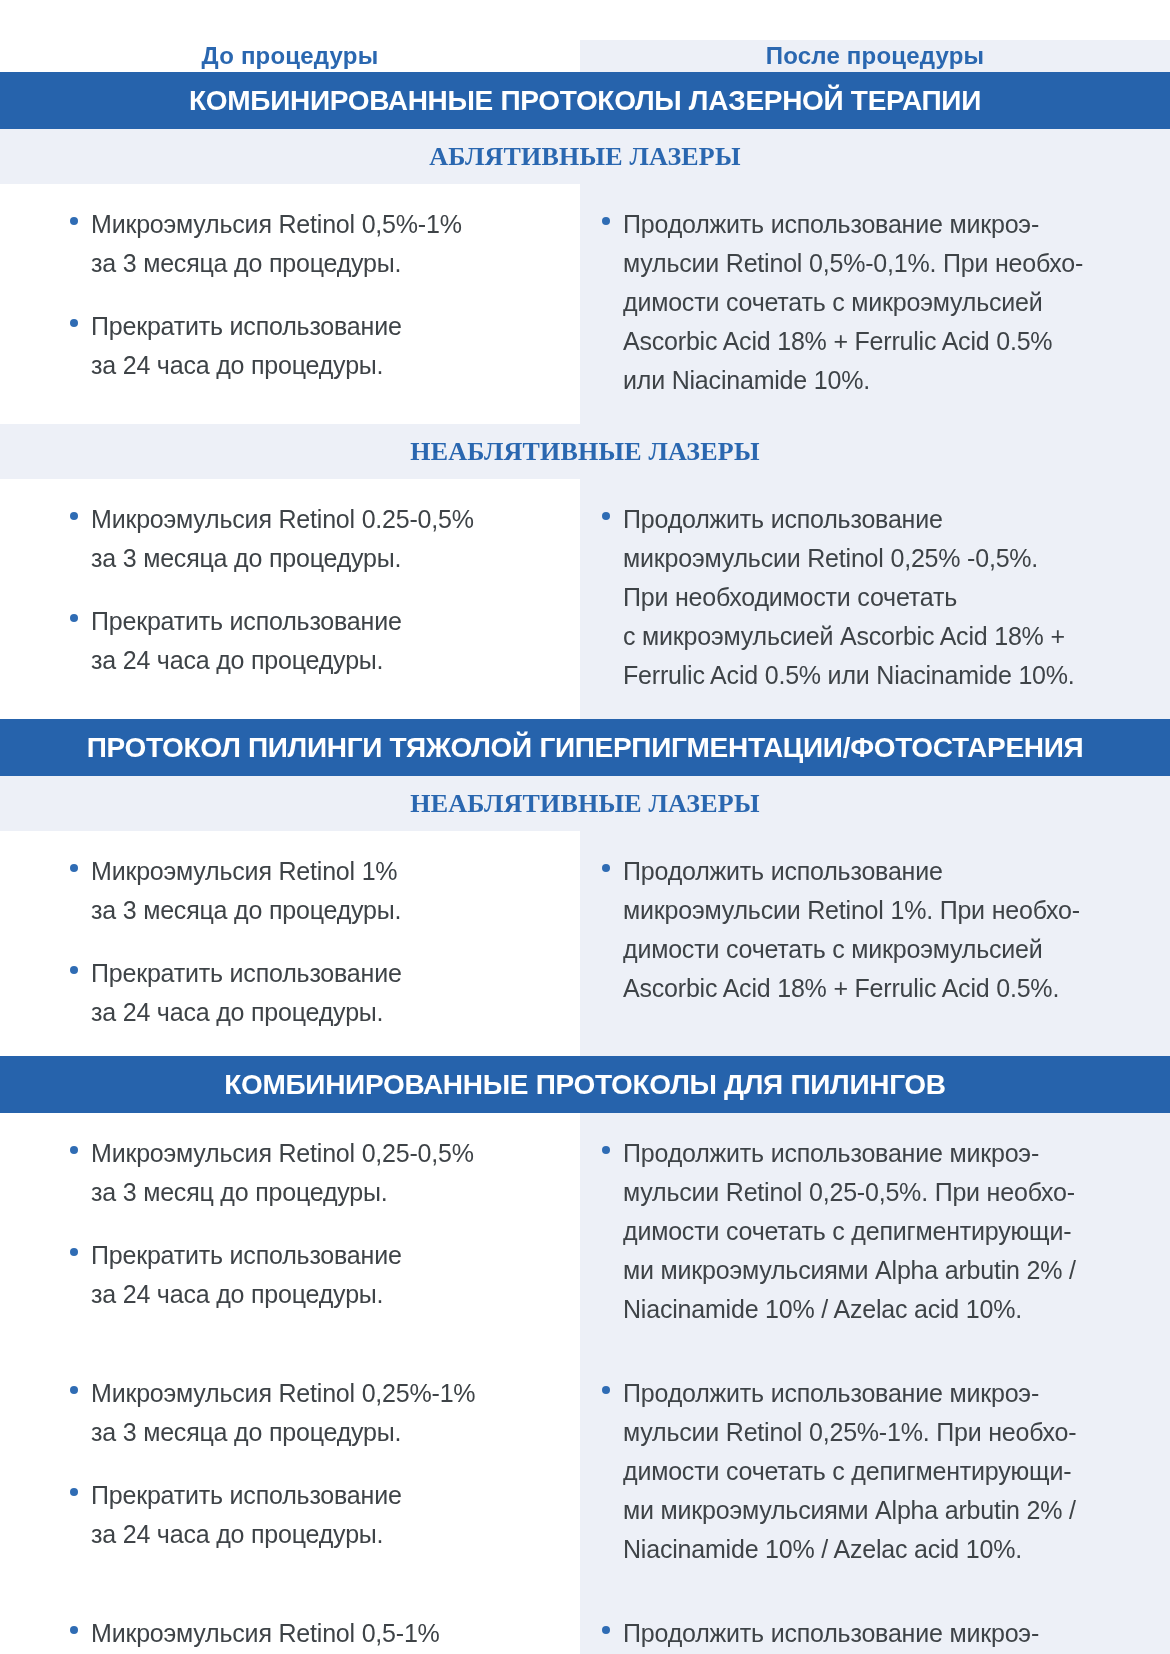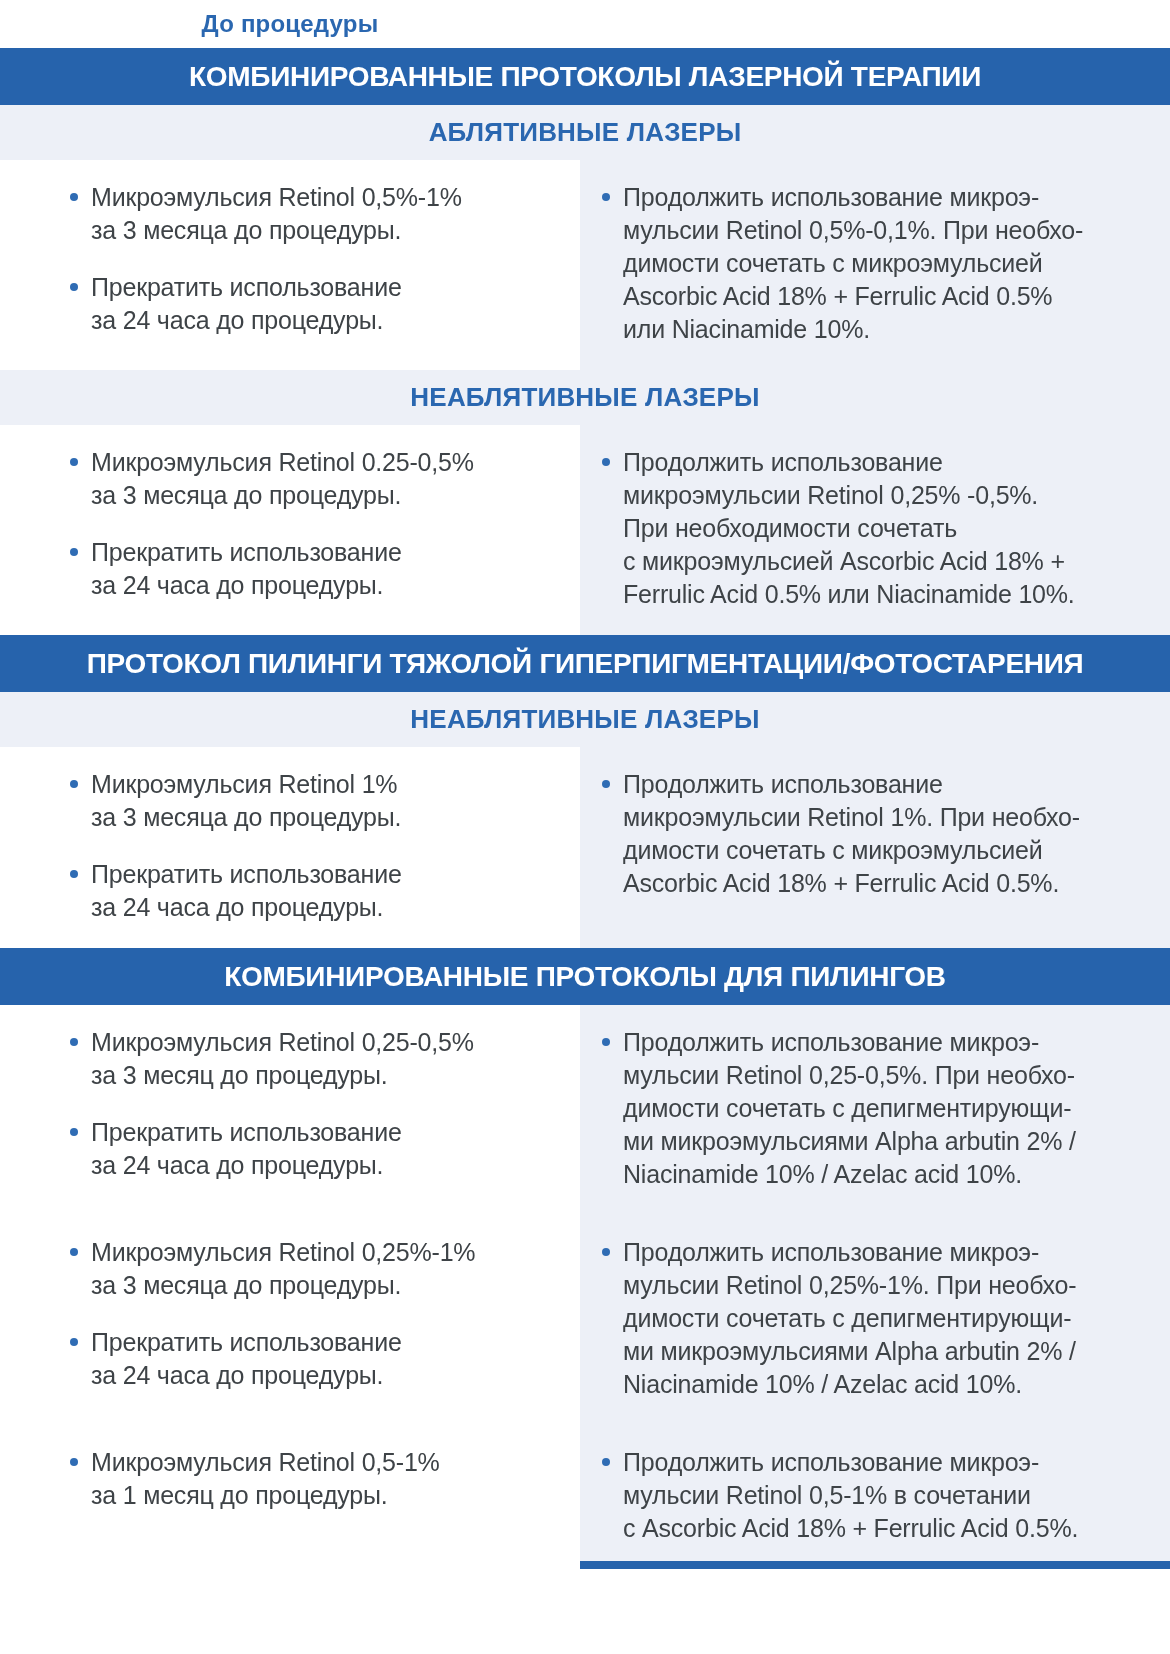--- a/index.html
+++ b/index.html
@@ -10,21 +10,21 @@
     -webkit-font-smoothing:antialiased;
   }
   .page {
     width:1170px; height:1654px;
     display:flex; flex-direction:column;
     background:#ffffff; overflow:hidden;
   }
   .row { flex:0 0 auto; }
 
   
-  .colhead { height:48px; display:flex; }
+  .colhead { height:32px; display:flex;margin-top:40px; }
   .colhead-cell { display:flex; align-items:center; justify-content:center; }
   .colhead-cell.left  { width:580px; background:#ffffff; }
   .colhead-cell.right { flex:1; background:#edf0f7; }
   .colhead-cell span {
     color:#2a67b0; font-weight:bold; font-size:24px; letter-spacing:.2px;
   }
 
   
   .banner {
     height:57px; background:#2663ac;
@@ -34,53 +34,56 @@
     color:#ffffff; font-weight:bold; font-size:28px; letter-spacing:-0.3px;
     white-space:nowrap;
   }
 
   
   .band {
     height:55px; background:#edf0f7;
     display:flex; align-items:center; justify-content:center;
   }
   .band span {
-    color:#2a67b0; font-weight:bold; font-size:26px; letter-spacing:.2px;
+    color:#2a67b0; font-weight:bold; font-size:26px; letter-spacing:.2px;font-family:Liberation Serif, serif;
   }
 
   
   .cols { display:flex; flex:1 1 auto; min-height:0; }
   .col { padding-top:21px; }
   .col.left  { width:580px; background:#ffffff; padding-left:70px; padding-right:55px; }
   .col.right { flex:1; background:#edf0f7; padding-left:22px; padding-right:20px; position:relative; }
   ul.bullets { list-style:none; }
   li.bullet { display:flex; margin-bottom:24px; }
   .dot {
     flex:0 0 auto; width:8px; height:8px; border-radius:50%;
     background:#2f6cb4; margin-top:12px; margin-right:13px;
   }
   .btext {
-    font-size:25px; line-height:33px; color:#3e4347;
+    font-size:25px; line-height:39px; color:#3e4347;
     white-space:pre-line; letter-spacing:-0.2px;
   }
 
   
   #rows .cols:last-child .col.right::after {
     content:""; position:absolute; left:0; right:0; bottom:0; height:8px;
     background:#2663ac;
   }
 </style>
 </head>
 <body>
 
 <div class="page">
   <div class="row colhead">
     <div class="colhead-cell left">
       <span>До процедуры</span>
     </div>
+    <div class="colhead-cell right">
+      <span>После процедуры</span>
+    </div>
   </div>
   <div id="rows">
       <div class="row banner">
         <span>КОМБИНИРОВАННЫЕ ПРОТОКОЛЫ ЛАЗЕРНОЙ ТЕРАПИИ</span>
       </div>
       <div class="row band">
         <span>АБЛЯТИВНЫЕ ЛАЗЕРЫ</span>
       </div>
       <div class="row cols">
         <div class="col left">

